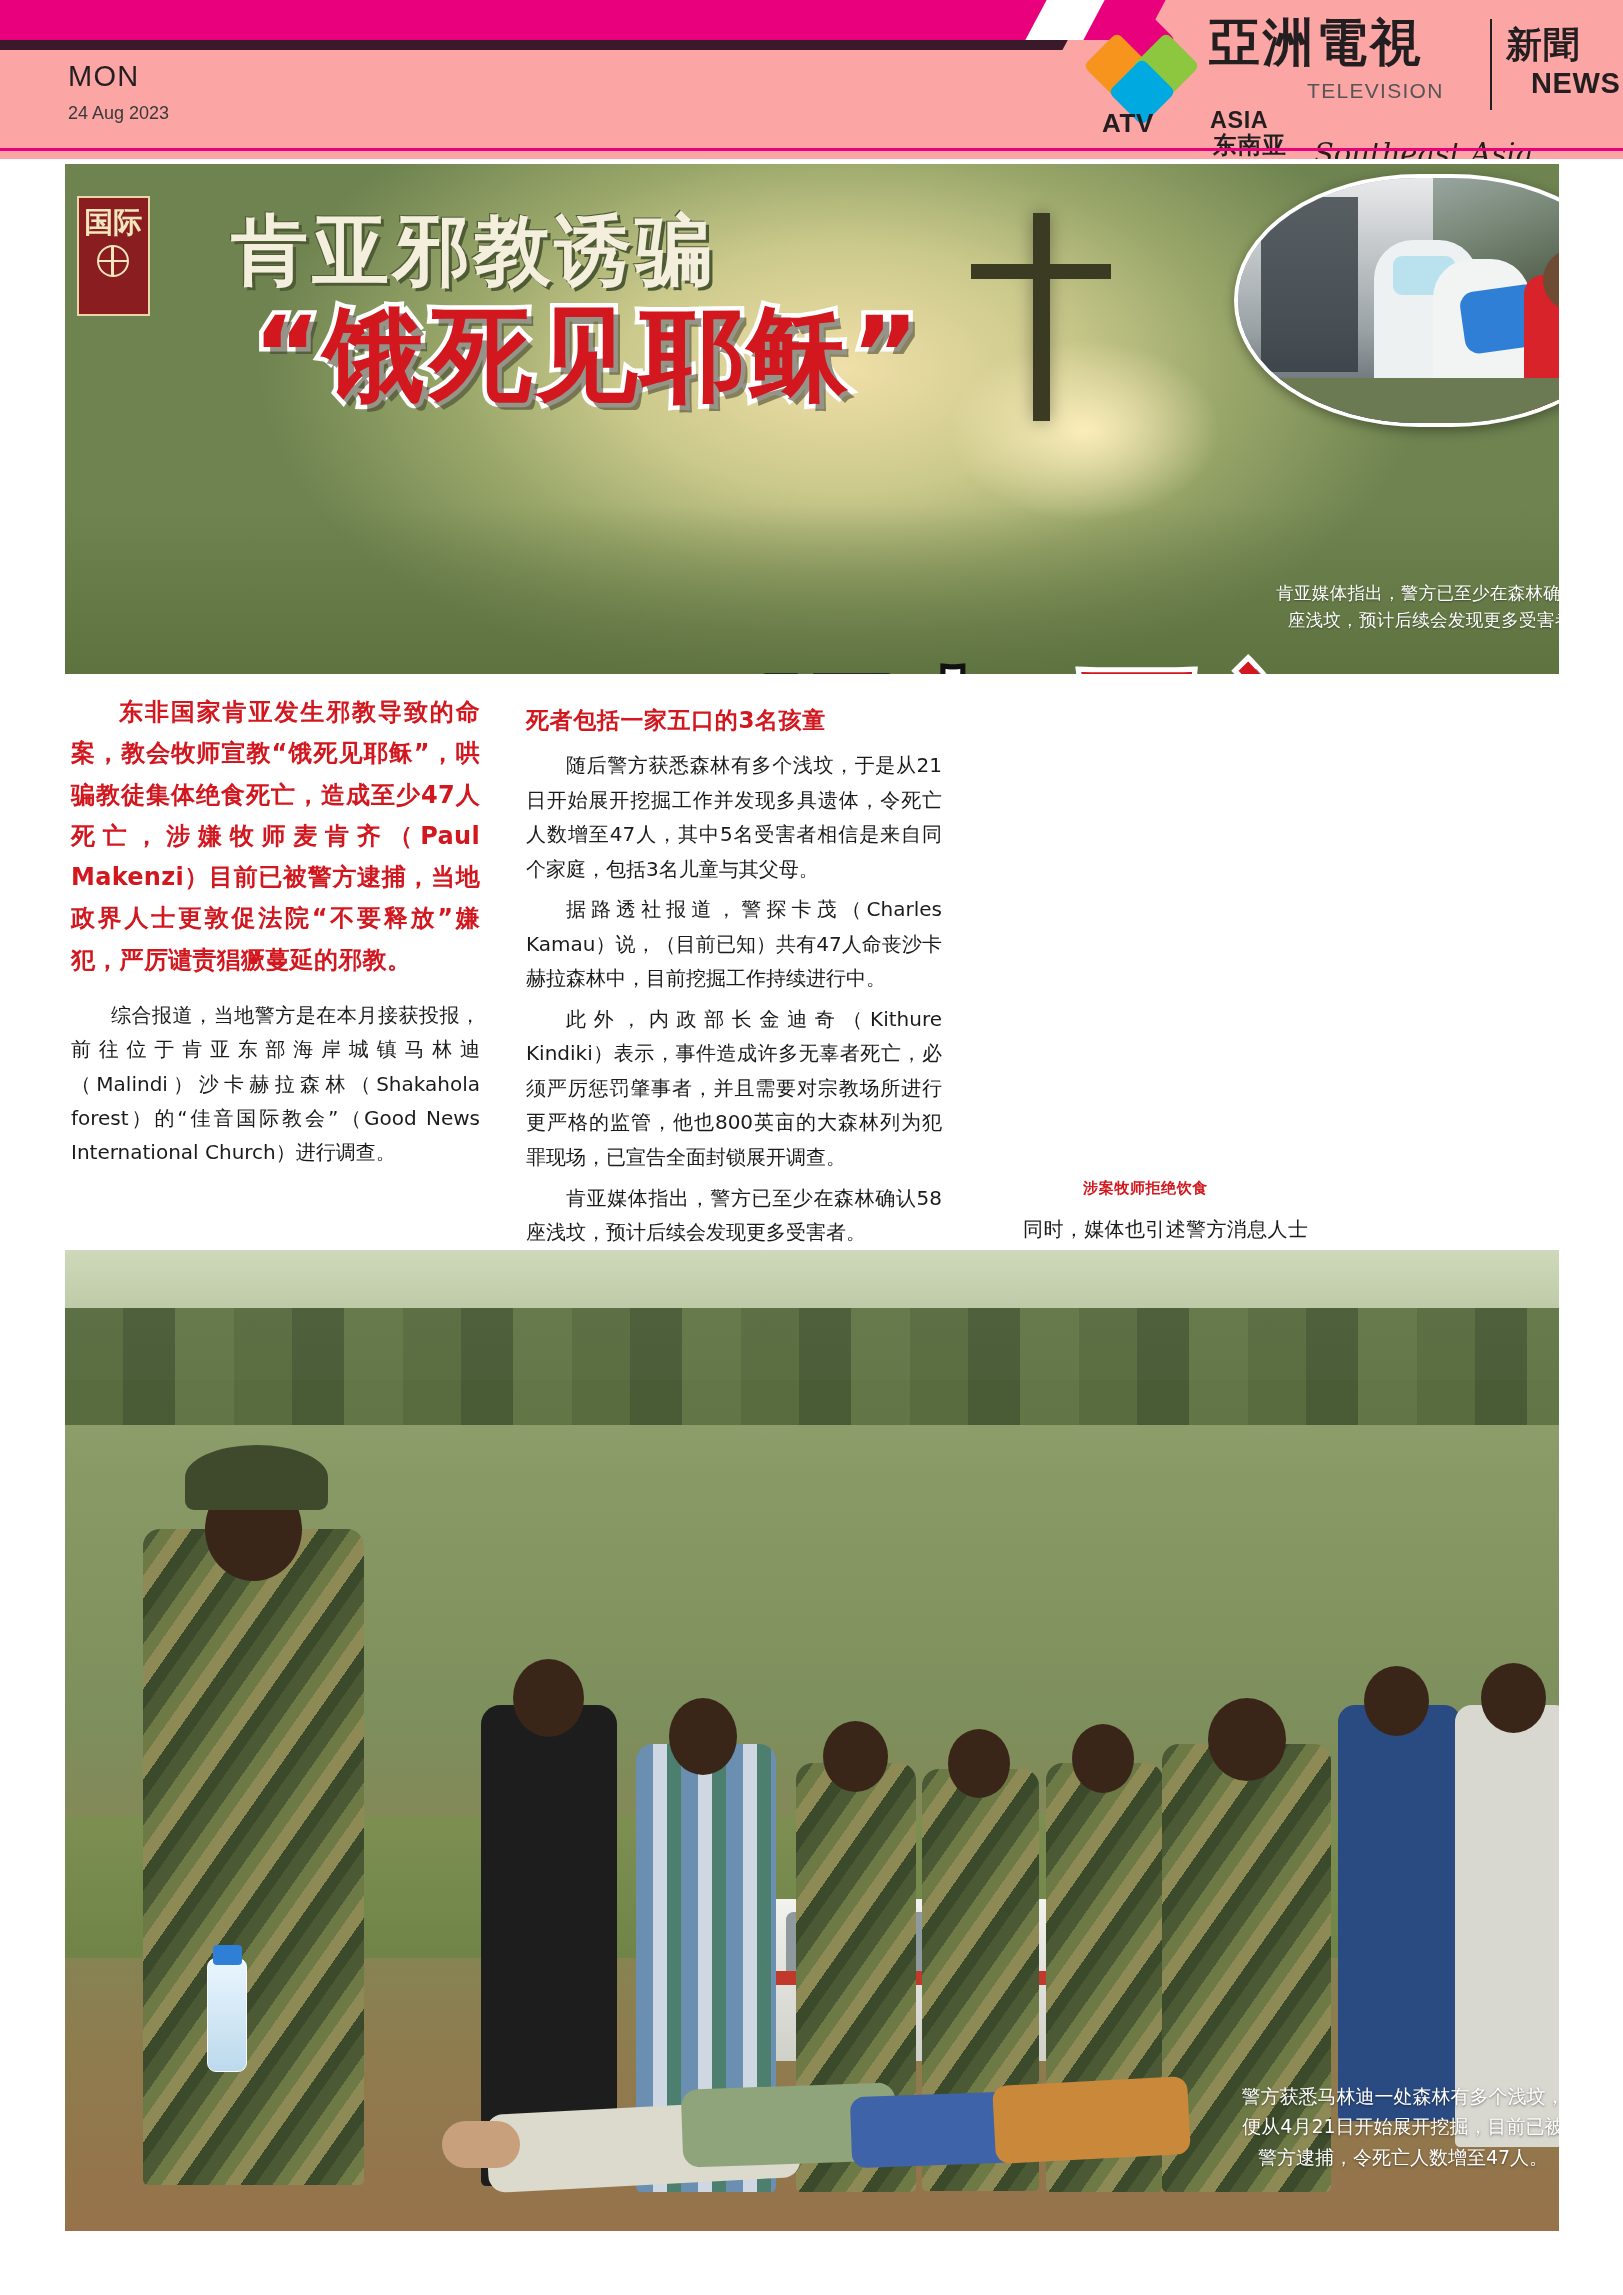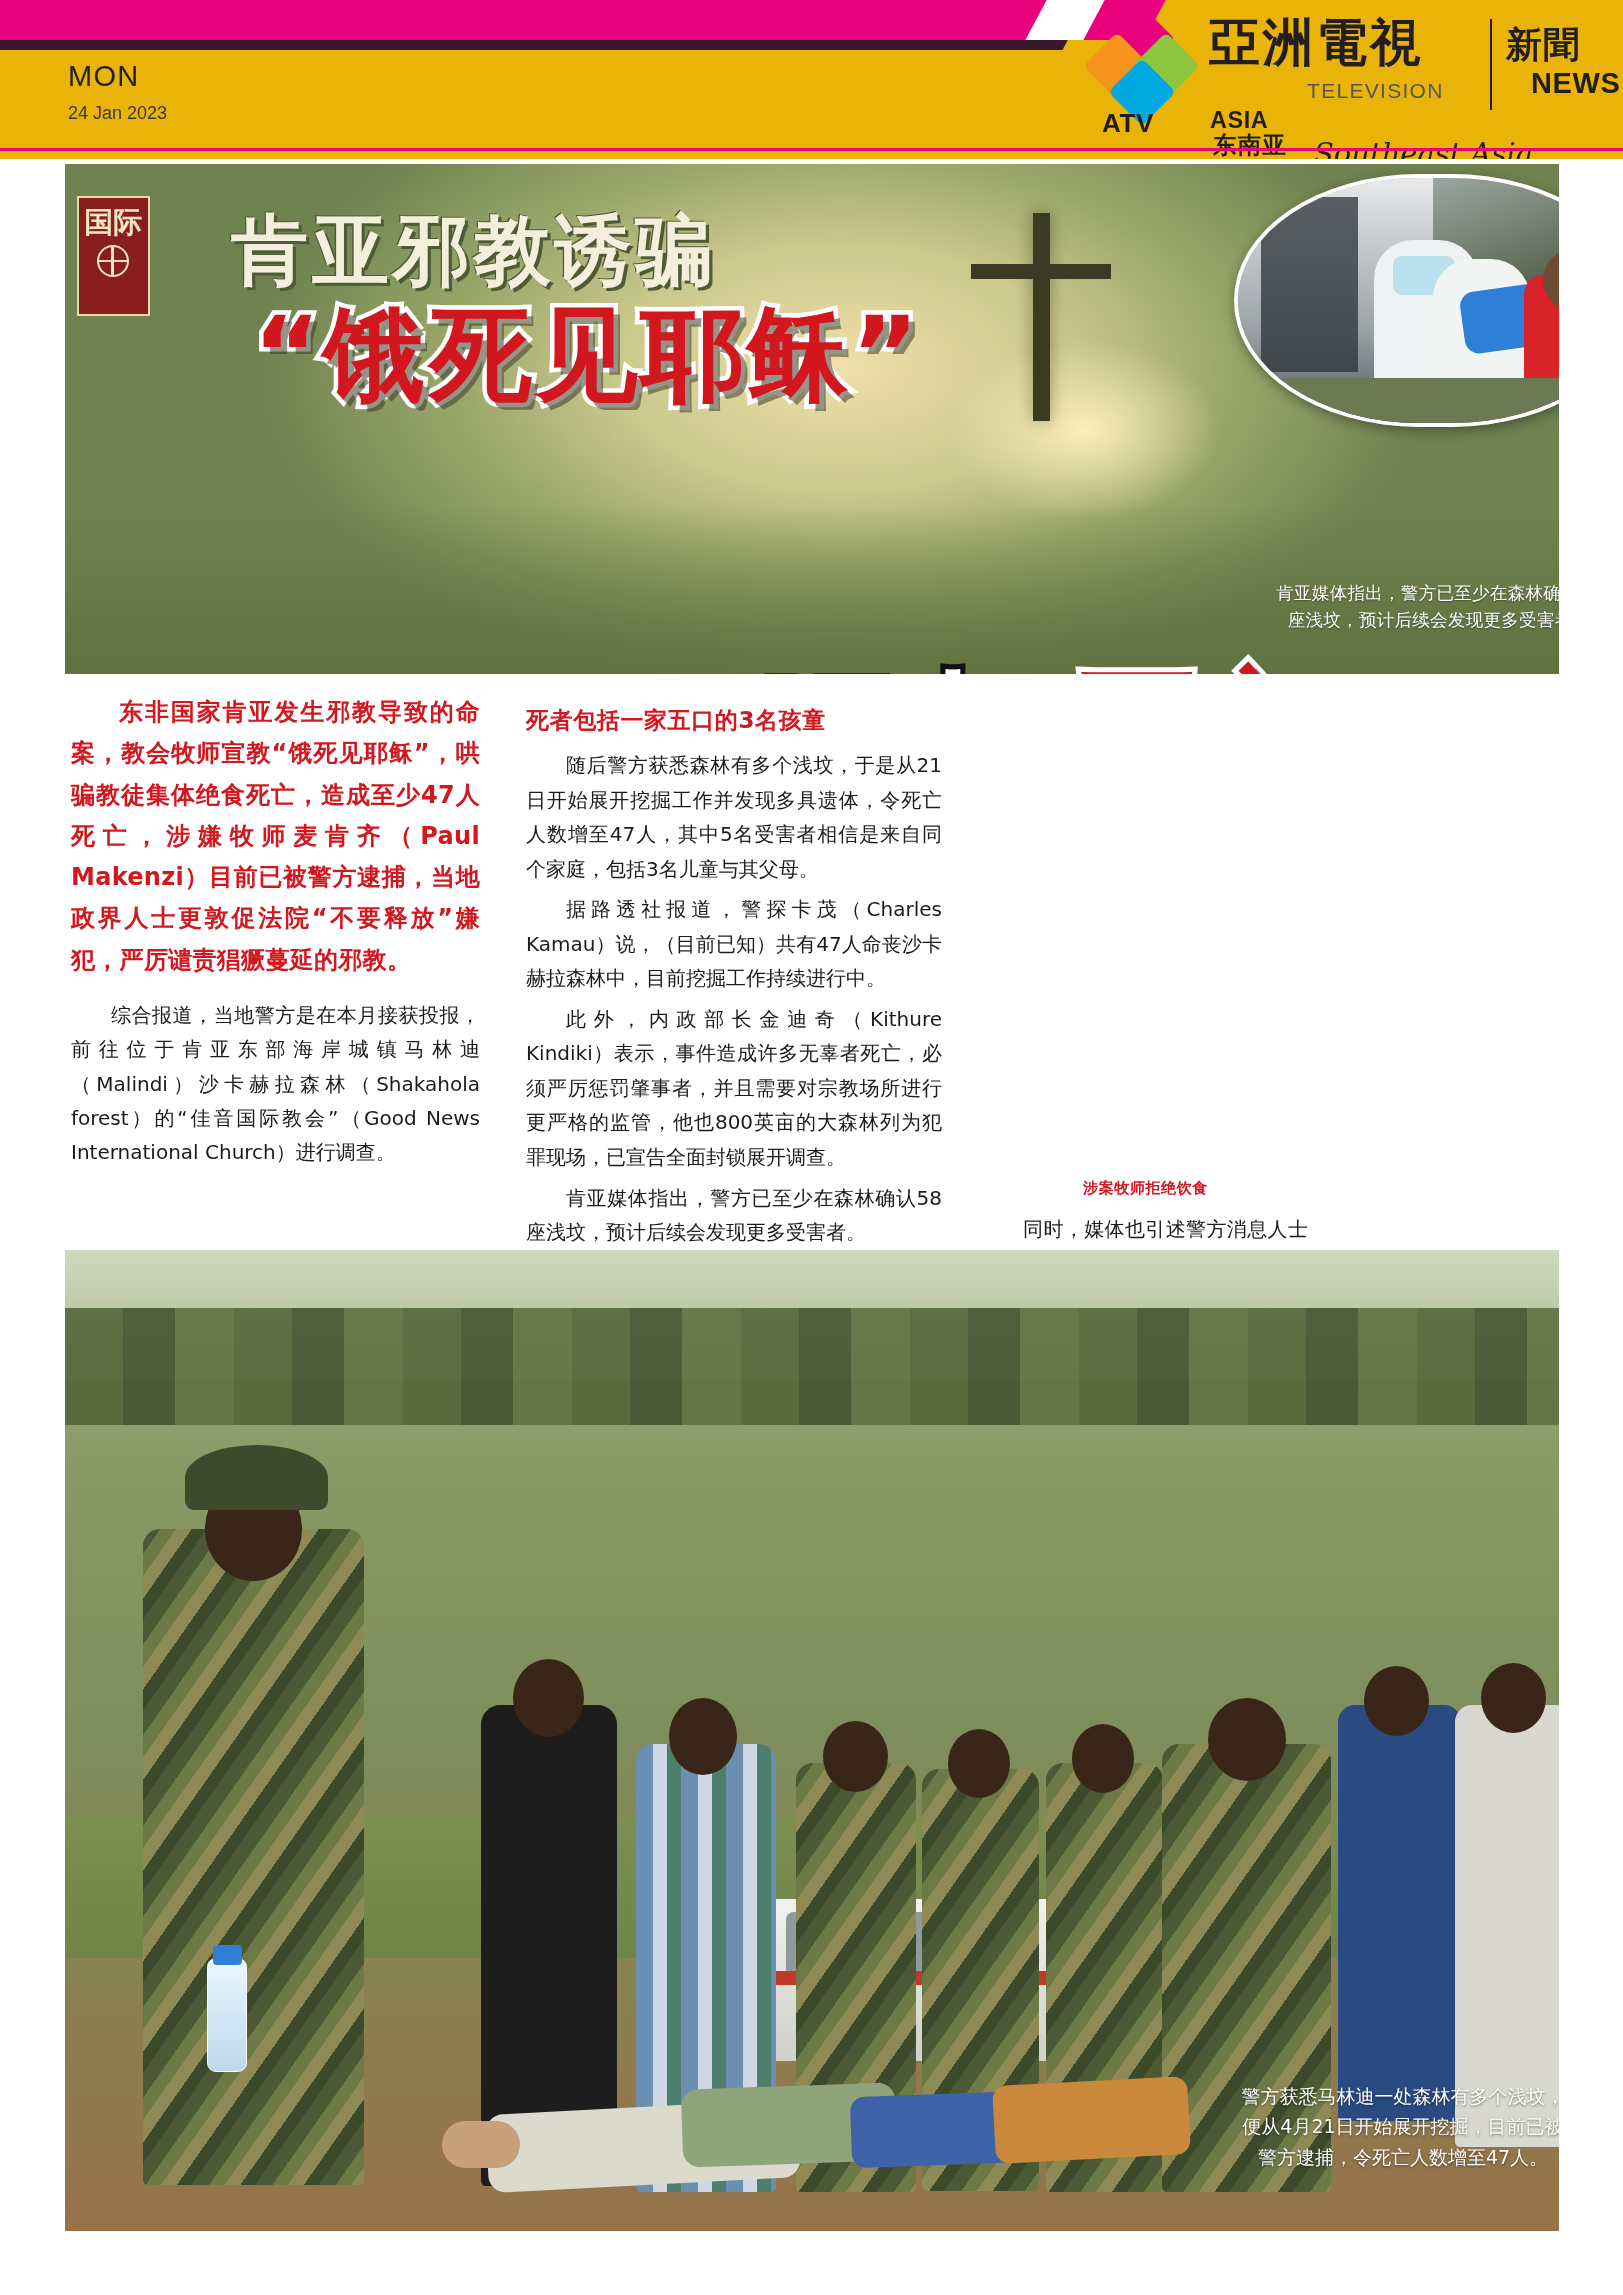--- a/index.html
+++ b/index.html
@@ -16,21 +16,21 @@
     overflow: hidden;
     background: #ffffff;
   }
 
   
   .masthead {
     position: absolute;
     top: 0; left: 0;
     width: 1623px;
     height: 159px;
-    background: #eab308;
+    background: #fca5a5;
     overflow: hidden;
   }
   .mast-pink-band {
     position: absolute;
     top: 0; left: 0;
     width: 1117px;
     height: 40px;
     background: #e8007d;
   }
   .mast-pink-band::after {
@@ -456,21 +456,21 @@
 </head>
 <body>
 
 <div class="page">
 
   <div class="masthead">
     <div class="mast-pink-band"></div>
     <div class="mast-white-slash"></div>
     <div class="mast-dark-band"></div>
     <div class="mast-day">MON</div>
-    <div class="mast-date">24 Jan 2023</div>
+    <div class="mast-date">24 Aug 2023</div>
 
     <div class="logo-block">
       <div class="logo-diamond">
         <span class="d d1"></span>
           <span class="d d2"></span>
           <span class="d d3"></span>
           <span class="d d4"></span>
       </div>
       <div class="logo-atv-text">ATV</div>
       <div class="logo-cn-big">亞洲電視</div>

